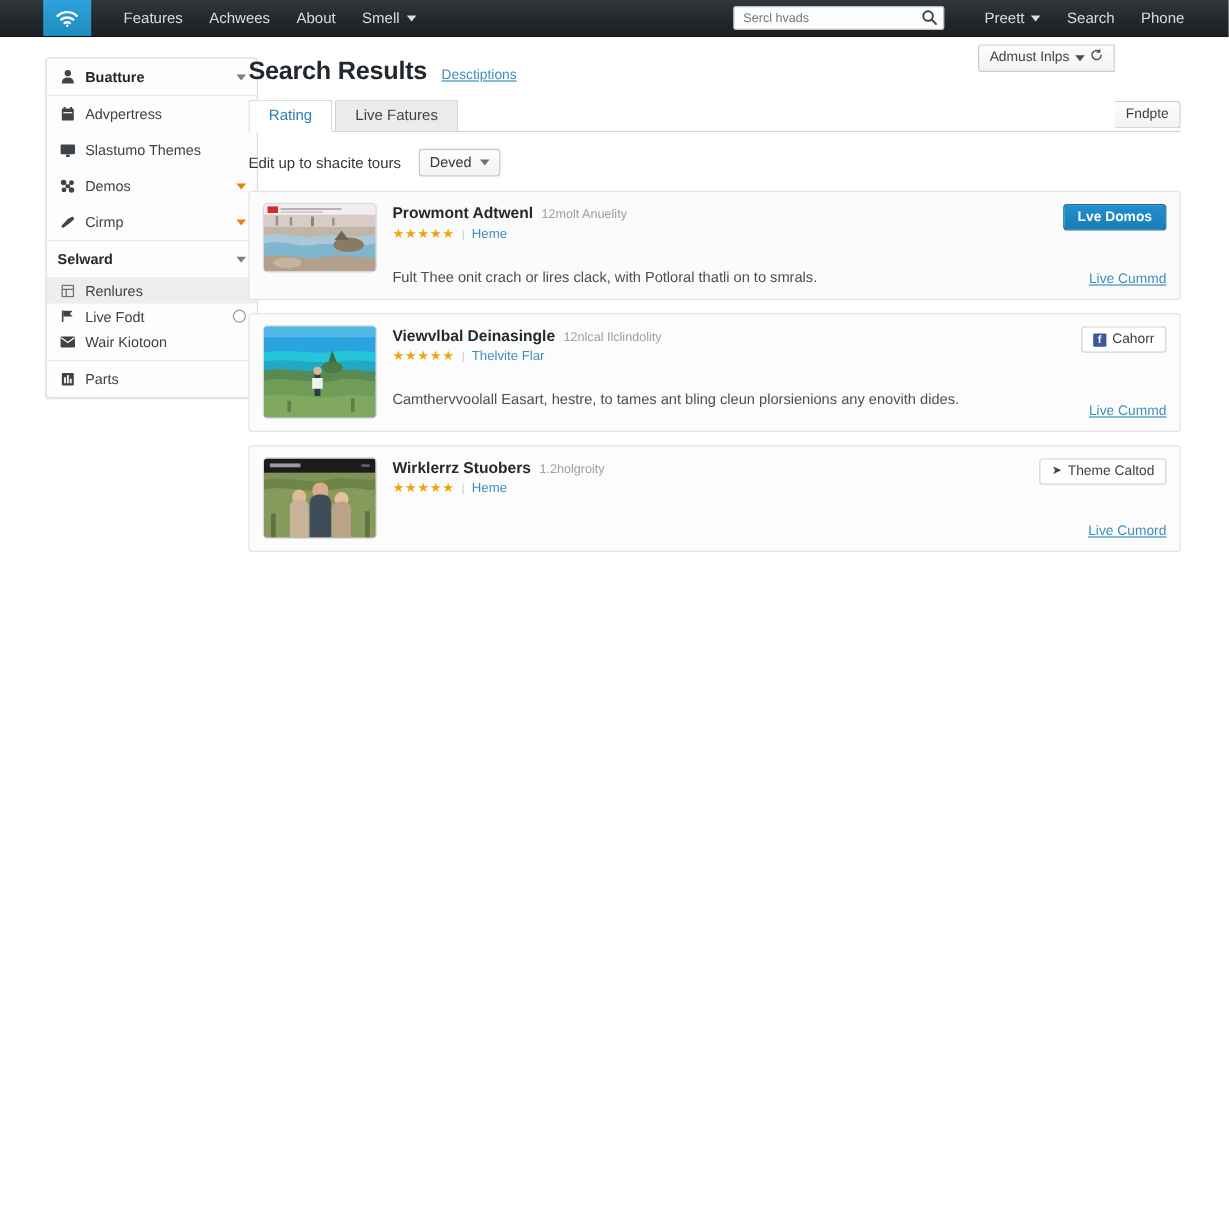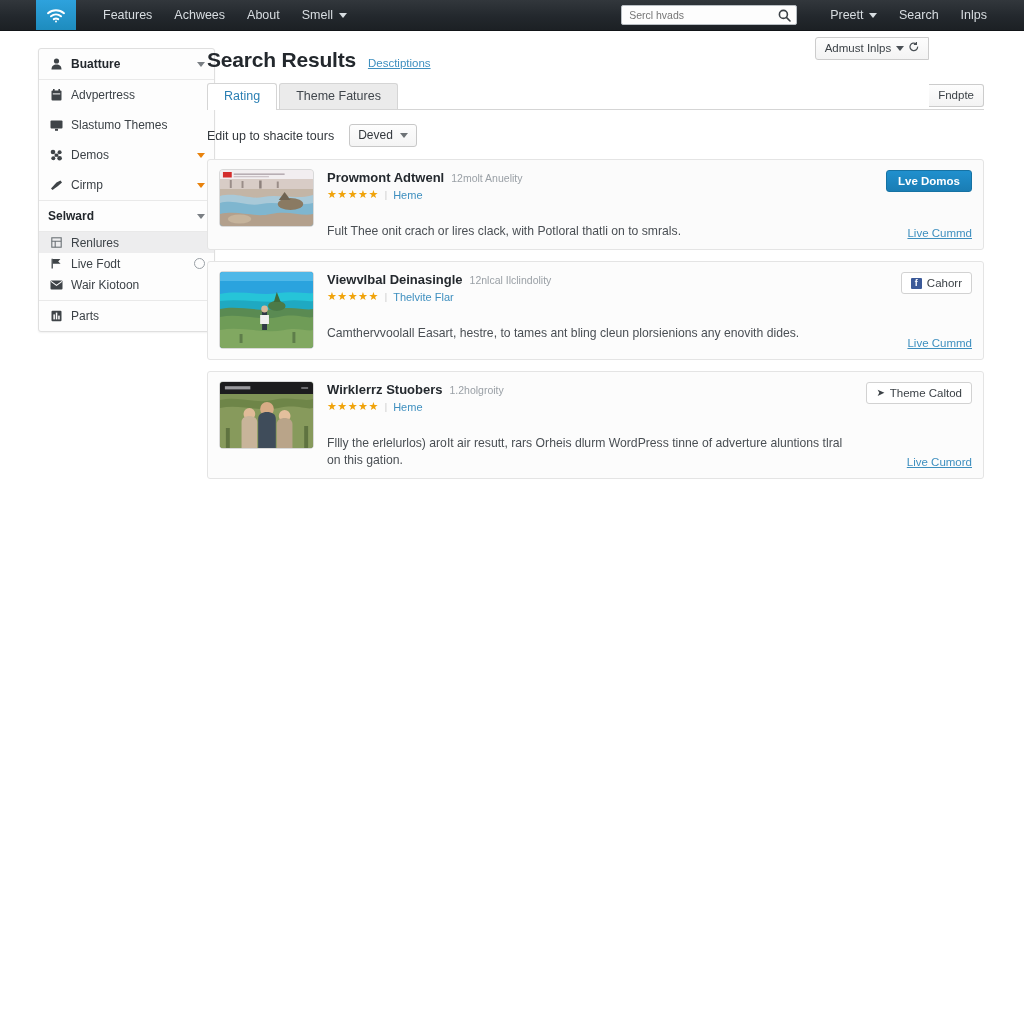--- a/index.html
+++ b/index.html
@@ -307,21 +307,21 @@
           <circle cx="5.4" cy="5.4" r="4"></circle>
             <path d="M8.4 8.4 L12 12" stroke-linecap="round"></path>
         </svg>
       </span>
     </div>
     <span class="nav-link">
       <span>Preett</span>
       <span class="nav-caret"></span>
     </span>
     <span class="nav-link">Search</span>
-    <span class="nav-link">Inlps</span>
+    <span class="nav-link">Phone</span>
   </div>
 </div>
 
 <div class="page">
 
   <div class="sidebar">
 
     <div class="sb-group">
       <div class="sb-item head">
         <span class="sb-ico">
@@ -436,21 +436,21 @@
 
   <div class="main">
 
     <div class="page-head">
       <span class="page-title">Search Results</span>
       <span class="head-link">Desctiptions</span>
     </div>
 
     <div class="tabrow">
       <div class="tab active">Rating</div>
-      <div class="tab">Theme Fatures</div>
+      <div class="tab">Live Fatures</div>
 
       <div class="tabrow-right">
         <div class="btn-group">
           <div class="btn-sm">
             <span>Admust Inlps</span>
             <span class="mini-caret"></span>
             <span>
               <svg width="10" height="10" viewBox="0 0 10 10" fill="none" stroke="#4a5055" stroke-width="1.2">
                 <path d="M8.6 4.6 A3.8 3.8 0 1 1 7.2 1.9"></path>
                 <path d="M7.4 0.4 L7.4 2.4 L5.4 2.4" stroke-linecap="round"></path>
@@ -576,21 +576,20 @@
         <div class="card-body">
           <div class="card-titlerow">
             <span class="card-title">Wirklerrz Stuobers</span>
             <span class="card-meta">1.2holgroity</span>
           </div>
           <div class="ratingrow">
             <span class="stars">★★★★★</span>
             <span class="rating-sep">|</span>
             <span class="rating-link">Heme</span>
           </div>
-          <div class="card-desc">Fllly the erlelurlos) aroIt air resutt, rars Orheis dlurm WordPress tinne of adverture aluntions tlral on this gation.</div>
         </div>
         <div class="card-actions">
           <div class="btn-outline">
             <span class="rocket-ico">➤</span>
             <span>Theme Caltod</span>
           </div>
           <span class="card-link">Live Cumord</span>
         </div>
       </div>
 

